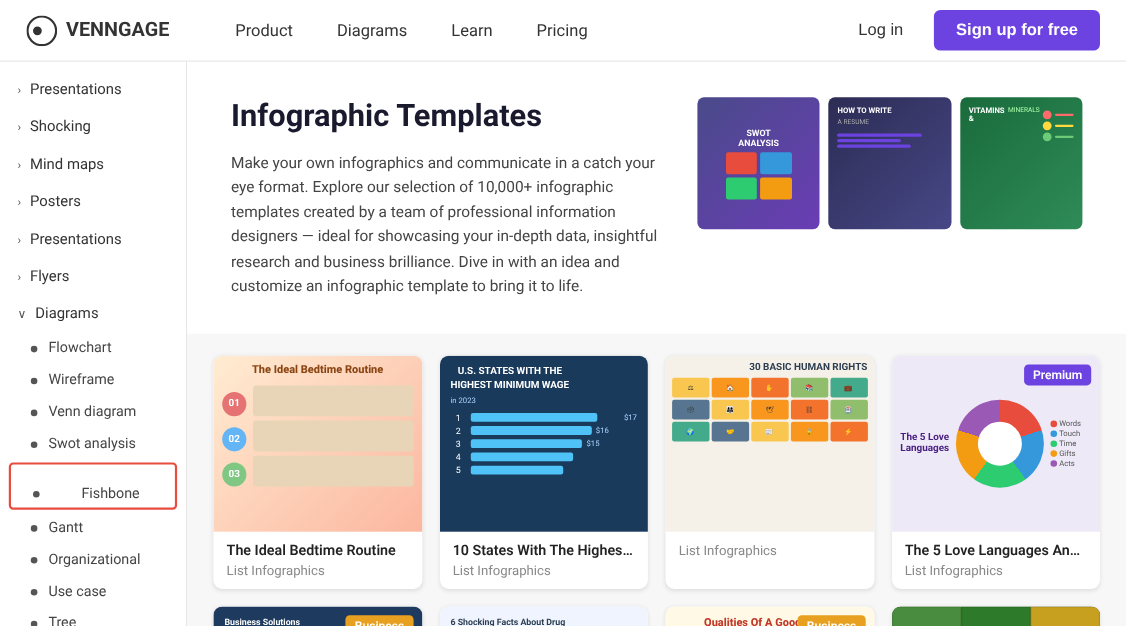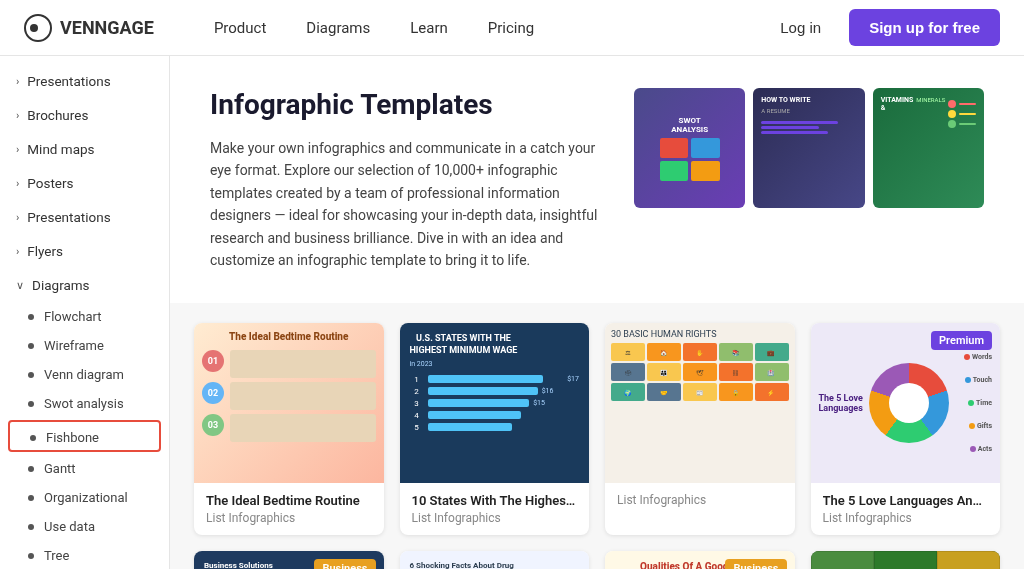--- a/index.html
+++ b/index.html
@@ -22,21 +22,21 @@
     
     .body { display: flex; flex: 1; overflow: hidden; }
 
     
     .sidebar { width: 170px; flex-shrink: 0; border-right: 1px solid #e5e5e5; background: #fff; overflow-y: auto; padding: 8px 0; }
     .sidebar-item { display: flex; align-items: center; padding: 9px 16px; font-size: 13.5px; color: #333; cursor: pointer; }
     .sidebar-item .chevron { margin-right: 8px; font-size: 11px; color: #555; }
     .sidebar-item.has-children .chevron { display: inline-block; }
     .sidebar-sub-item { display: flex; align-items: center; padding: 7px 16px 7px 28px; font-size: 13px; color: #444; cursor: pointer; }
     .sidebar-sub-item .dot { width: 6px; height: 6px; border-radius: 50%; background: #555; margin-right: 10px; flex-shrink: 0; }
-    .sidebar-sub-item.active-item { border: 2px solid #e74c3c; border-radius: 4px; margin: 2px 8px; padding: 8px 8px 5px 20px; }
+    .sidebar-sub-item.active-item { border: 2px solid #e74c3c; border-radius: 4px; margin: 2px 8px; padding: 19px 8px 5px 20px; gap: 28px; }
     .sidebar-sub-item.active-item .dot { background: #555; }
 
     
     .main { flex: 1; overflow-y: auto; background: #f7f7f7; }
 
     
     .hero { background: #fff; padding: 32px 40px; margin: 0; display: flex; align-items: flex-start; gap: 24px; }
     .hero-text { flex: 1; }
     .hero-title { font-size: 28px; font-weight: 700; color: #1a1a2e; margin-bottom: 16px; }
     .hero-desc { font-size: 14px; line-height: 1.6; color: #444; max-width: 500px; }
@@ -61,21 +61,21 @@
     .badge.business { background: #e8a020; }
 
     
     .sidebar::-webkit-scrollbar { width: 4px; }
     .sidebar::-webkit-scrollbar-thumb { background: #ccc; border-radius: 2px; }
     .main::-webkit-scrollbar { width: 6px; }
     .main::-webkit-scrollbar-thumb { background: #ccc; border-radius: 3px; }
 
     
     .mini-infographic { width: 100%; height: 100%; display: flex; flex-direction: column; align-items: center; gap: 4px; padding: 8px; }
-    .mini-row { display: flex; align-items: flex-start; gap: 6px; width: 100%; font-size: 10px; color: #555; }
+    .mini-row { display: flex; align-items: flex-end; gap: 6px; width: 100%; font-size: 10px; color: #555; }
     .mini-circle { width: 22px; height: 22px; border-radius: 50%; background: #e57373; flex-shrink: 0; display: flex; align-items: center; justify-content: center; color: #fff; font-size: 9px; font-weight: 700; }
     .mini-circle.c2 { background: #64b5f6; }
     .mini-circle.c3 { background: #81c784; }
 
     .superfoods-card { background: #fff; }
 
     .love-lang { display: flex; align-items: center; justify-content: center; }
     .love-circle { width: 80px; height: 80px; border-radius: 50%; background: conic-gradient(#e74c3c 0deg 72deg, #3498db 72deg 144deg, #2ecc71 144deg 216deg, #f39c12 216deg 288deg, #9b59b6 288deg 360deg); display: flex; align-items: center; justify-content: center; }
     .love-circle-inner { width: 40px; height: 40px; border-radius: 50%; background: #fff; }
   </style>
@@ -104,21 +104,21 @@
 
 <div class="body">
 
   <aside class="sidebar">
     <div class="sidebar-item has-children">
       <span class="chevron">›</span>
       <span>Presentations</span>
     </div>
     <div class="sidebar-item has-children">
       <span class="chevron">›</span>
-      <span>Brochures</span>
+      <span>Shocking</span>
     </div>
     <div class="sidebar-item has-children">
       <span class="chevron">›</span>
       <span>Mind maps</span>
     </div>
     <div class="sidebar-item has-children">
       <span class="chevron">›</span>
       <span>Posters</span>
     </div>
     <div class="sidebar-item has-children">
@@ -156,21 +156,21 @@
     <div class="sidebar-sub-item">
       <span class="dot"></span>
       <span>Gantt</span>
     </div>
     <div class="sidebar-sub-item">
       <span class="dot"></span>
       <span>Organizational</span>
     </div>
     <div class="sidebar-sub-item">
       <span class="dot"></span>
-      <span>Use data</span>
+      <span>Use case</span>
     </div>
     <div class="sidebar-sub-item">
       <span class="dot"></span>
       <span>Tree</span>
     </div>
     <div class="sidebar-sub-item">
       
       
     </div>
 
@@ -284,21 +284,21 @@
           </div>
           <div class="card-body">
             <div class="card-title">10 States With The Highest Minimum ...</div>
             <div class="card-subtitle">List Infographics</div>
           </div>
         </div>
 
         <div class="card">
           <div class="card-img card-img-3" style="background:#f5f0e8;">
             <div style="width:100%;height:100%;padding:6px;">
-              <div style="color:#2c3e50;font-size:9px;font-weight:400;text-align:left;margin-bottom:4px;">30 BASIC HUMAN RIGHTS</div>
+              <div style="color:#2c3e50;font-size:9px;font-weight:700;text-align:right;margin-bottom:4px;">30 BASIC HUMAN RIGHTS</div>
               <div style="display:grid;grid-template-columns:repeat(5,1fr);gap:2px;">
                 <div style="background:#f9c74f;height:18px;border-radius:2px;display:flex;align-items:center;justify-content:center;font-size:6px;">⚖</div>
                 <div style="background:#f8961e;height:18px;border-radius:2px;display:flex;align-items:center;justify-content:center;font-size:6px;">🏠</div>
                 <div style="background:#f3722c;height:18px;border-radius:2px;display:flex;align-items:center;justify-content:center;font-size:6px;">✋</div>
                 <div style="background:#90be6d;height:18px;border-radius:2px;display:flex;align-items:center;justify-content:center;font-size:6px;">📚</div>
                 <div style="background:#43aa8b;height:18px;border-radius:2px;display:flex;align-items:center;justify-content:center;font-size:6px;">💼</div>
                 <div style="background:#577590;height:18px;border-radius:2px;display:flex;align-items:center;justify-content:center;font-size:6px;">🗳</div>
                 <div style="background:#f9c74f;height:18px;border-radius:2px;display:flex;align-items:center;justify-content:center;font-size:6px;">👨‍👩‍👧</div>
                 <div style="background:#f8961e;height:18px;border-radius:2px;display:flex;align-items:center;justify-content:center;font-size:6px;">🕊</div>
                 <div style="background:#f3722c;height:18px;border-radius:2px;display:flex;align-items:center;justify-content:center;font-size:6px;">⛓</div>
@@ -319,21 +319,21 @@
         <div class="card">
           <div class="card-img card-img-4" style="background:#ede9f7;position:relative;">
             <div class="badge">Premium</div>
             <div style="width:100%;height:100%;display:flex;flex-direction:row;align-items:center;justify-content:center;padding:8px;gap:6px;">
               <div style="font-size:9px;font-weight:700;color:#4a2080;text-align:center;">The 5 Love Languages</div>
               <div class="love-lang">
                 <div class="love-circle">
                     <div class="love-circle-inner"></div>
                   </div>
               </div>
-              <div style="display:flex;flex-wrap:wrap;gap:15px;justify-content:flex-end;font-weight:bold;">
+              <div style="display:flex;flex-wrap:wrap;gap:1px;justify-content:space-between;">
                 <div style="display:flex;align-items:center;gap:2px;">
                     <div style="width:6px;height:6px;border-radius:50%;background:#e74c3c;"></div>
                     <div style="font-size:7px;color:#555;">Words</div>
                   </div>
                 <div style="display:flex;align-items:center;gap:2px;">
                     <div style="width:6px;height:6px;border-radius:50%;background:#3498db;"></div>
                     <div style="font-size:7px;color:#555;">Touch</div>
                   </div>
                 <div style="display:flex;align-items:center;gap:2px;">
                     <div style="width:6px;height:6px;border-radius:50%;background:#2ecc71;"></div>

